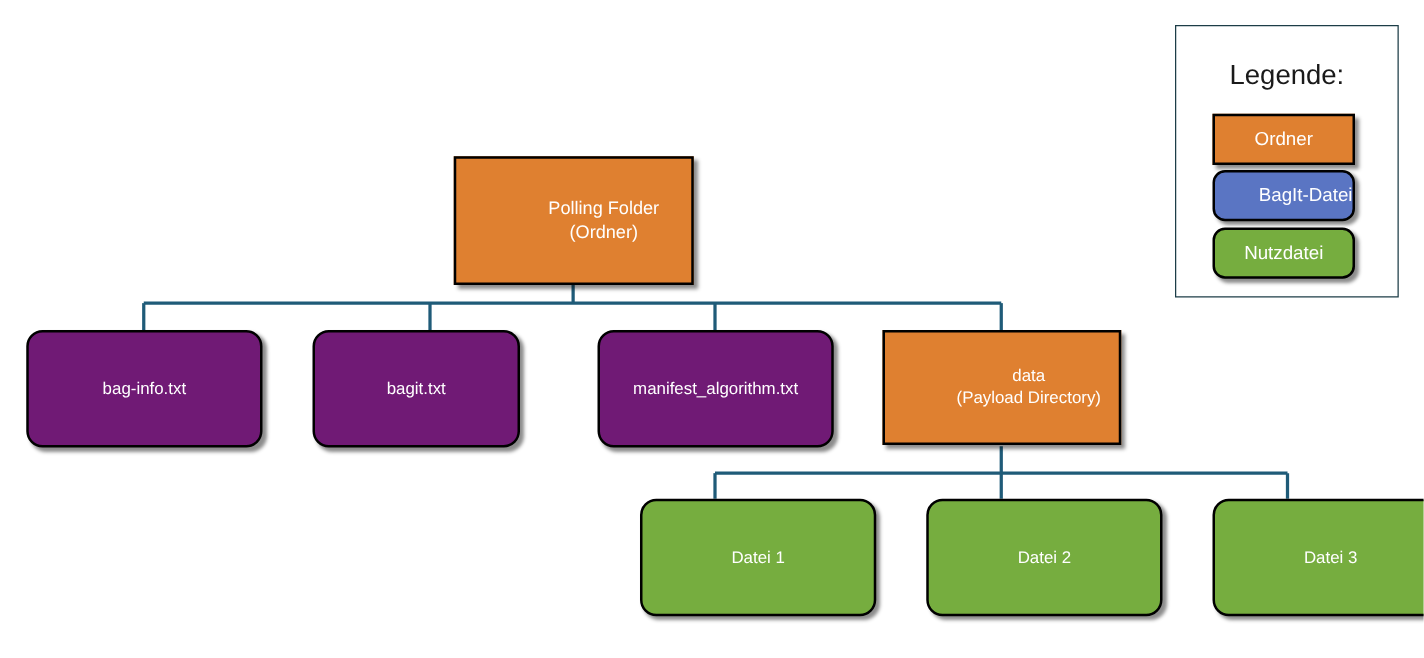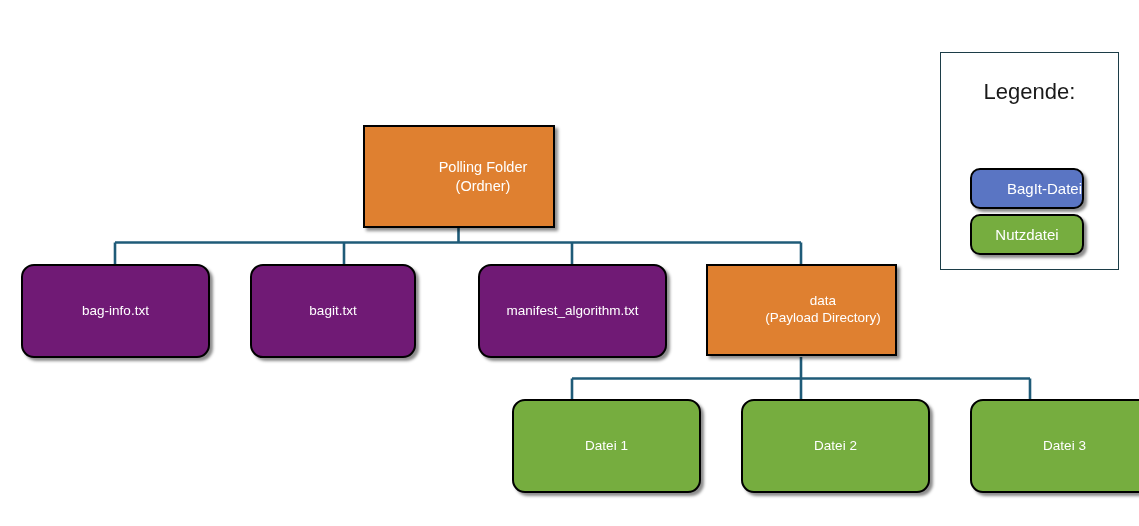--- a/index.html
+++ b/index.html
@@ -63,21 +63,20 @@
   #legend {
     position: absolute;
     left: 940px;
     top: 20px;
     width: 179px;
     height: 218px;
     box-sizing: border-box;
     border: 1.6px solid #1c3d47;
     background: #ffffff;
     z-index: 3;
-    margin-top: 32px;
   }
   #legend-title {
     position: absolute;
     left: 0;
     top: 26px;
     width: 100%;
     text-align: center;
     font-size: 22px;
     color: #1a1a1a;
   }
@@ -154,20 +153,23 @@
   <div class="node payload fs14" style="left:707px; top:399px; width:189px; height:94px;">
     <span class="label">Datei 2</span>
   </div>
 
   <div class="node payload fs14" style="left:936px; top:399px; width:189px; height:94px;">
     <span class="label">Datei 3</span>
   </div>
 
   <div id="legend">
     <div id="legend-title">Legende:</div>
+    <div class="legend-swatch sw0">
+      <span>Ordner</span>
+    </div>
     <div class="legend-swatch sw1">
       <span>BagIt-Datei</span>
     </div>
     <div class="legend-swatch sw2">
       <span>Nutzdatei</span>
     </div>
   </div>
 
 </div>
 

